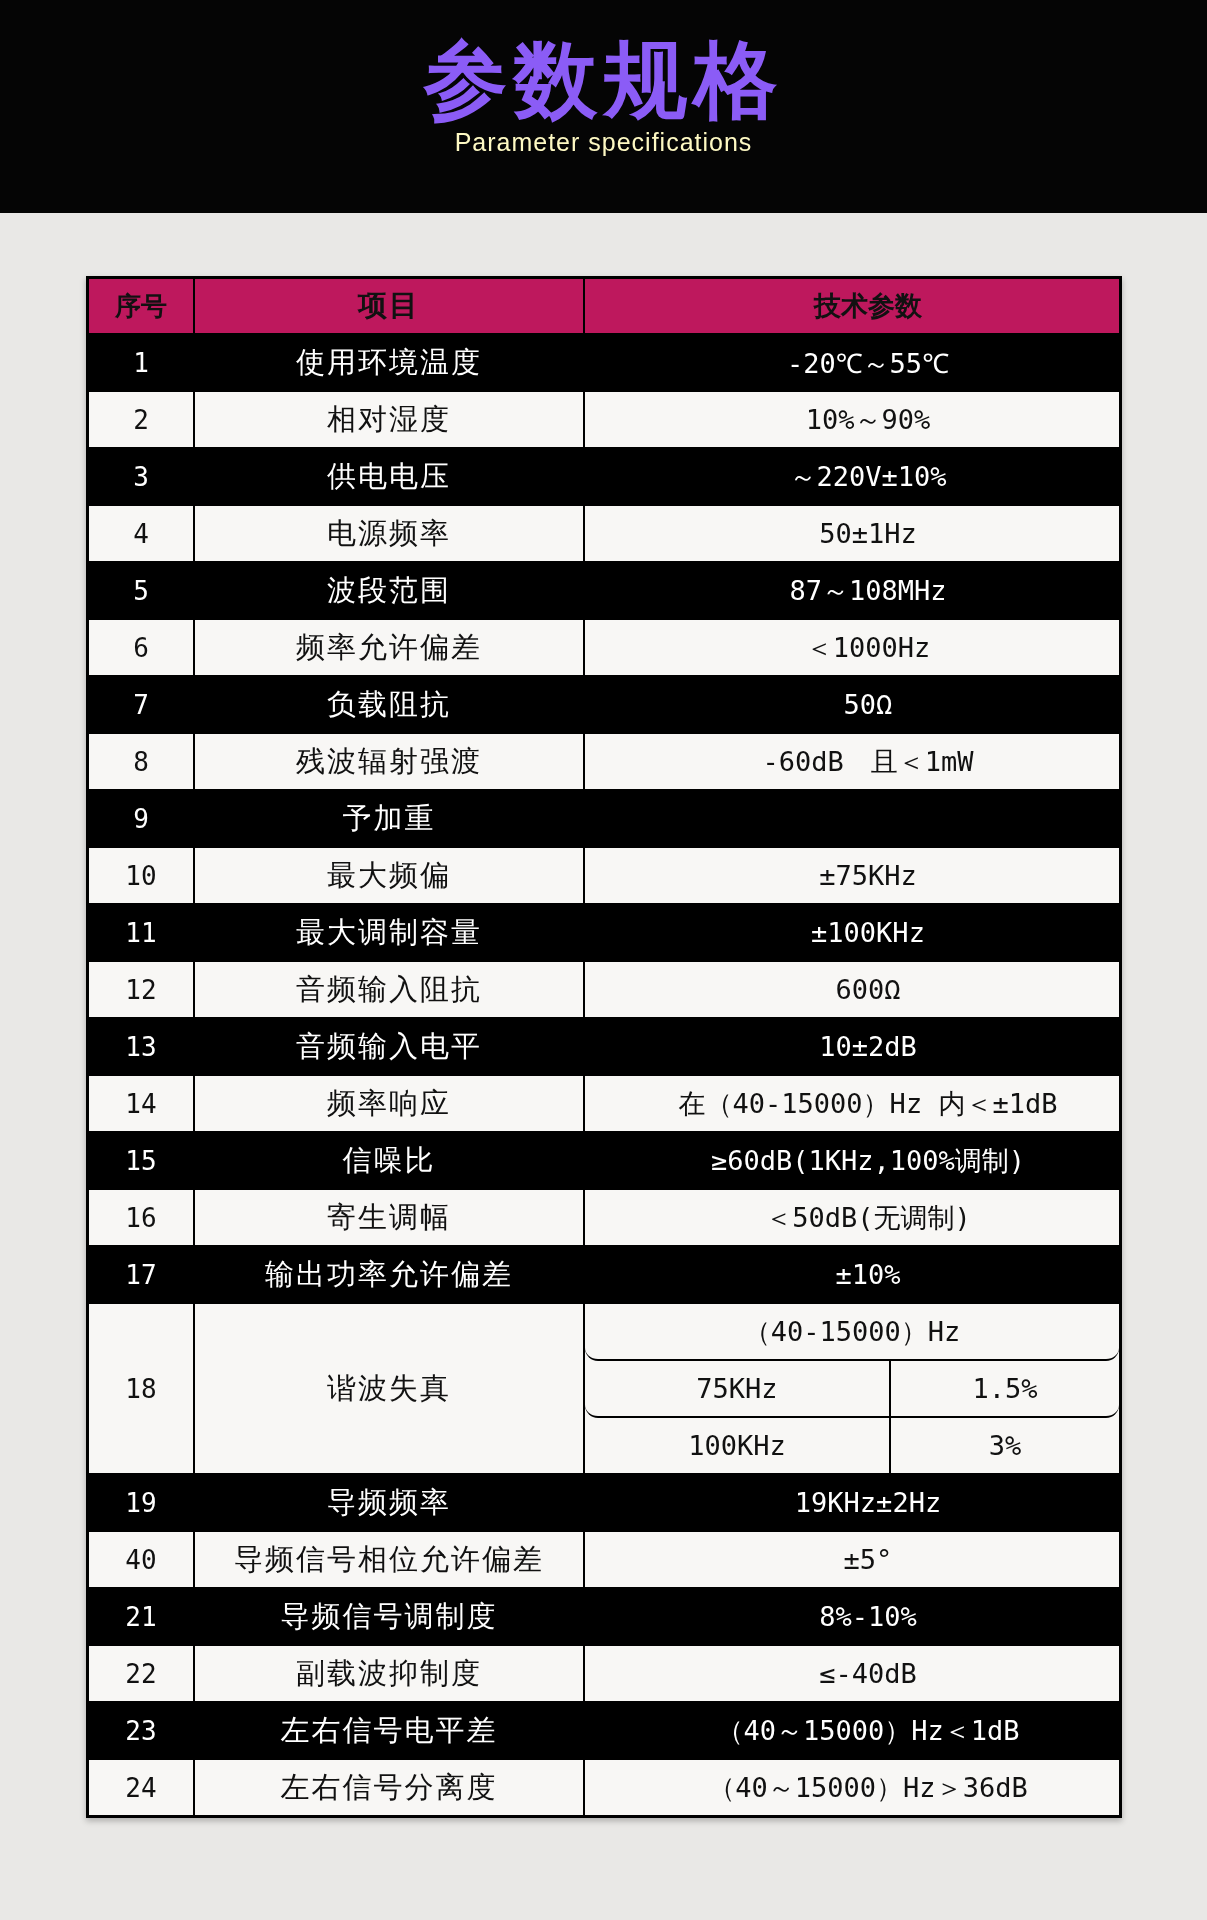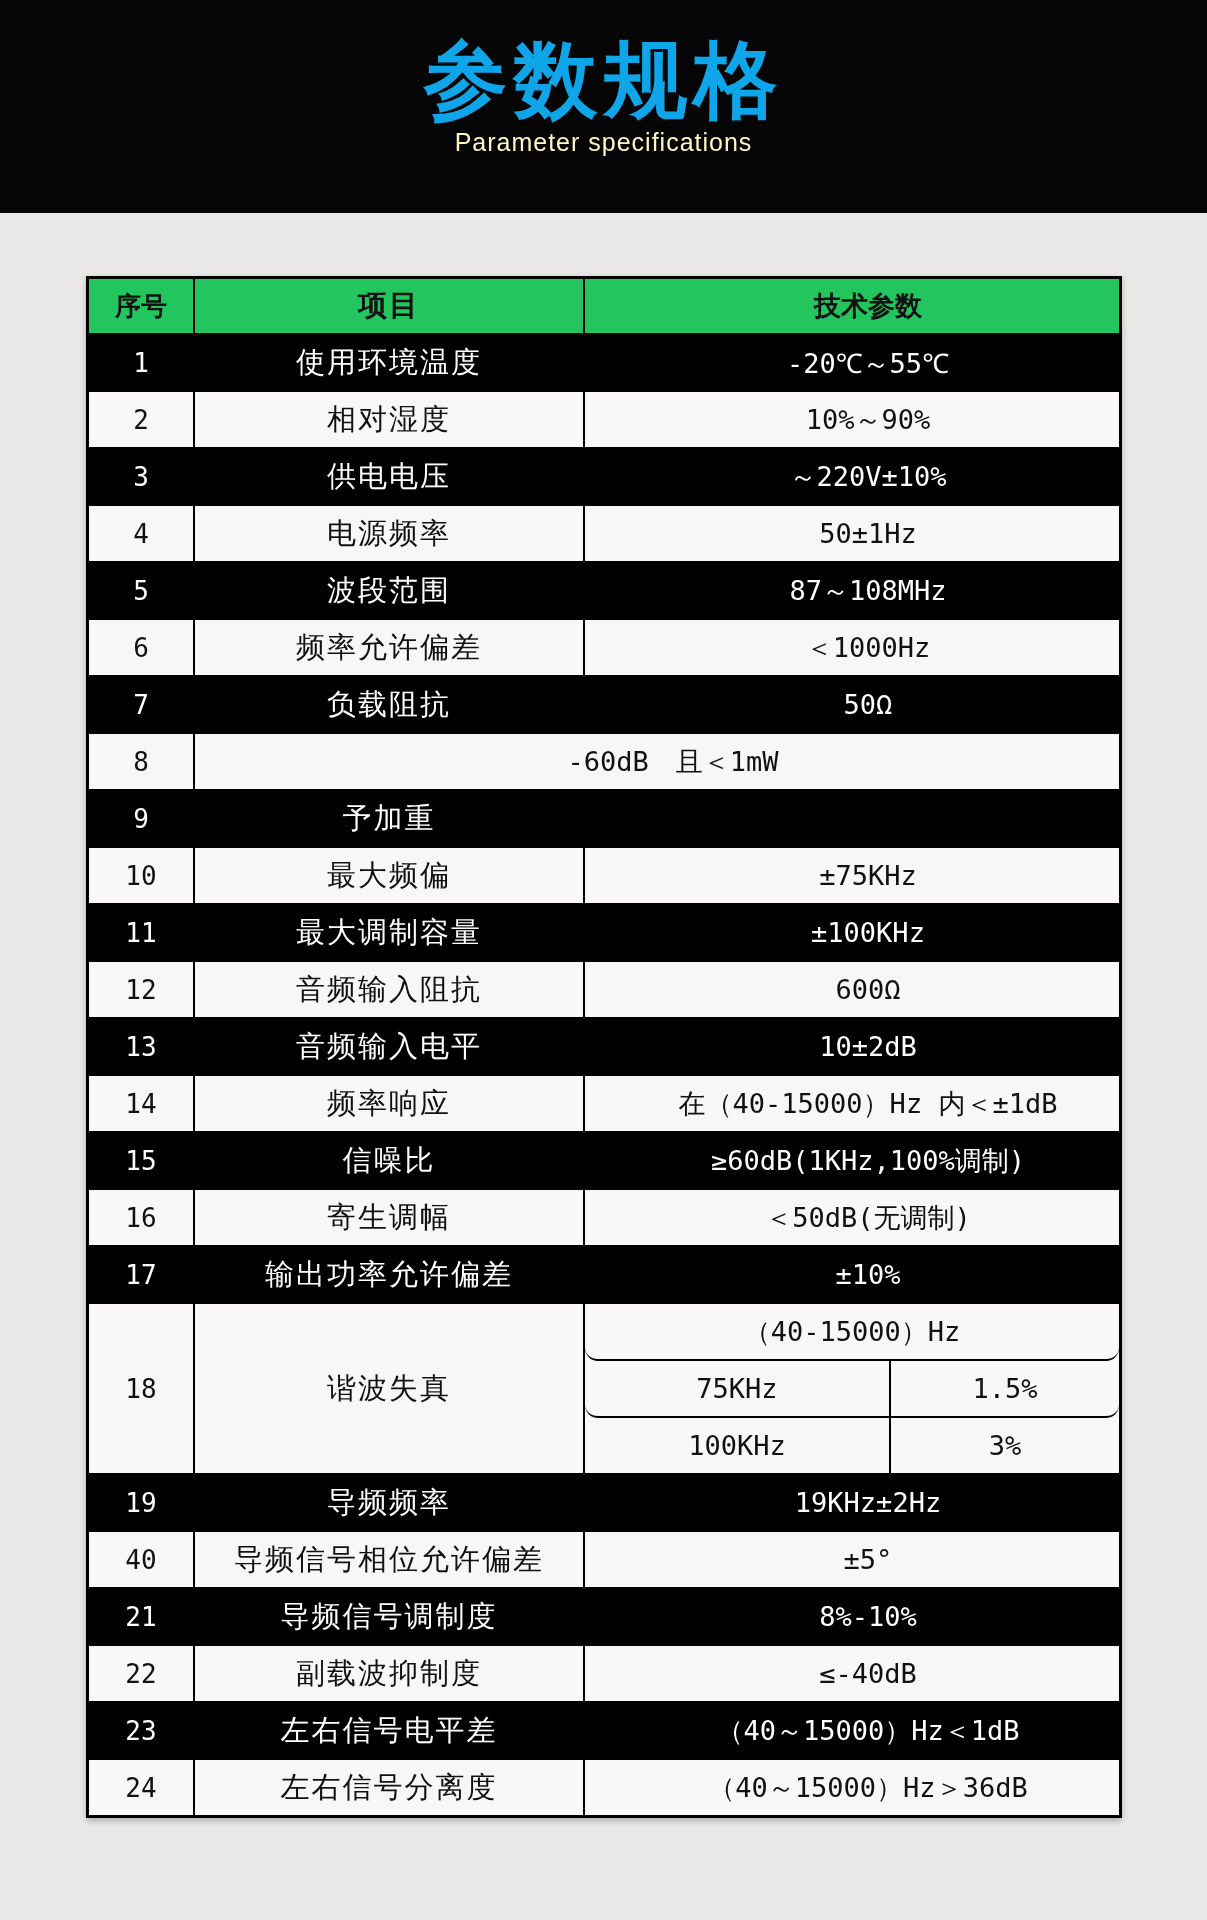--- a/index.html
+++ b/index.html
@@ -11,36 +11,36 @@
   }
   
   .hero{
     width:1207px;height:213px;background:#050505;
     display:flex;flex-direction:column;align-items:center;justify-content:flex-start;
   }
   .hero-title{
     margin-top:34px;
     font-family:"Liberation Sans","DejaVu Sans",sans-serif;
     font-weight:700;font-size:84px;line-height:1.1;
-    letter-spacing:6px;color:#0ea5e9;
+    letter-spacing:6px;color:#8b5cf6;
   }
   .hero-subtitle{
     margin-top:2px;
     font-family:"Liberation Sans","DejaVu Sans",sans-serif;
     font-weight:400;font-size:25px;color:#fef9c3;letter-spacing:1px;
   }
   
   .spec-table{
     position:absolute;left:86px;top:276px;width:1036px;
     background:#f8f7f5;
     border:3px solid #000;
     box-sizing:border-box;
     box-shadow:0 3px 6px rgba(0,0,0,.25);
   }
-  .thead{display:flex;height:54px;background:#22c55e;color:#111;font-weight:700;}
+  .thead{display:flex;height:54px;background:#be185d;color:#111;font-weight:700;}
   .th{display:flex;align-items:center;justify-content:center;font-size:30px;box-sizing:border-box;}
   .row{display:flex;height:57px;border-top:2px solid #000;box-sizing:border-box;}
   .row.tall{height:171px;}
   .row.dark{background:#000;color:#fff;}
   .row.light{background:#f8f7f5;color:#111;}
   .cell{display:flex;align-items:center;justify-content:center;box-sizing:border-box;}
   .c1{width:106px;flex:0 0 106px;border-right:2px solid #000;font-size:26px;}
   .c2{width:390px;flex:0 0 390px;border-right:2px solid #000;font-size:29px;letter-spacing:2px;}
   .c3{flex:1 1 auto;font-size:27px;padding-left:32px;}
   .row.dark .c1,.row.dark .c2{border-right-color:#000;}
@@ -98,20 +98,21 @@
         <div class="cell c2">频率允许偏差</div>
         <div class="cell c3">＜1000Hz</div>
       </div>
       <div class="row dark">
         <div class="cell c1">7</div>
         <div class="cell c2">负载阻抗</div>
         <div class="cell c3">50Ω</div>
       </div>
       <div class="row light">
         <div class="cell c1">8</div>
+        <div class="cell c2">残波辐射强渡</div>
         <div class="cell c3">-60dB　且＜1mW</div>
       </div>
       <div class="row dark">
         <div class="cell c1">9</div>
         <div class="cell c2">予加重</div>
       </div>
       <div class="row light">
         <div class="cell c1">10</div>
         <div class="cell c2">最大频偏</div>
         <div class="cell c3">±75KHz</div>

